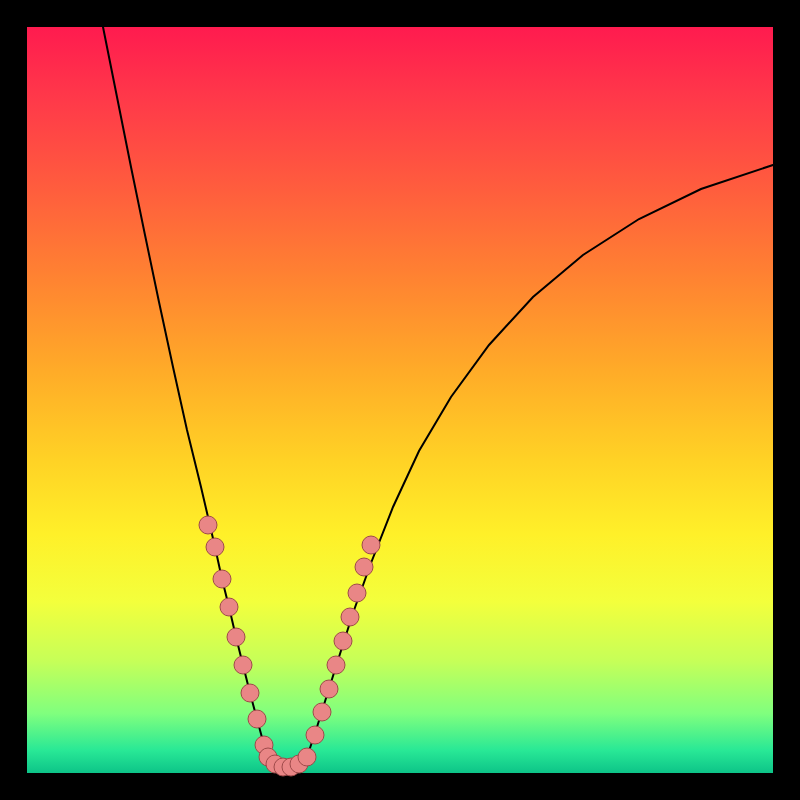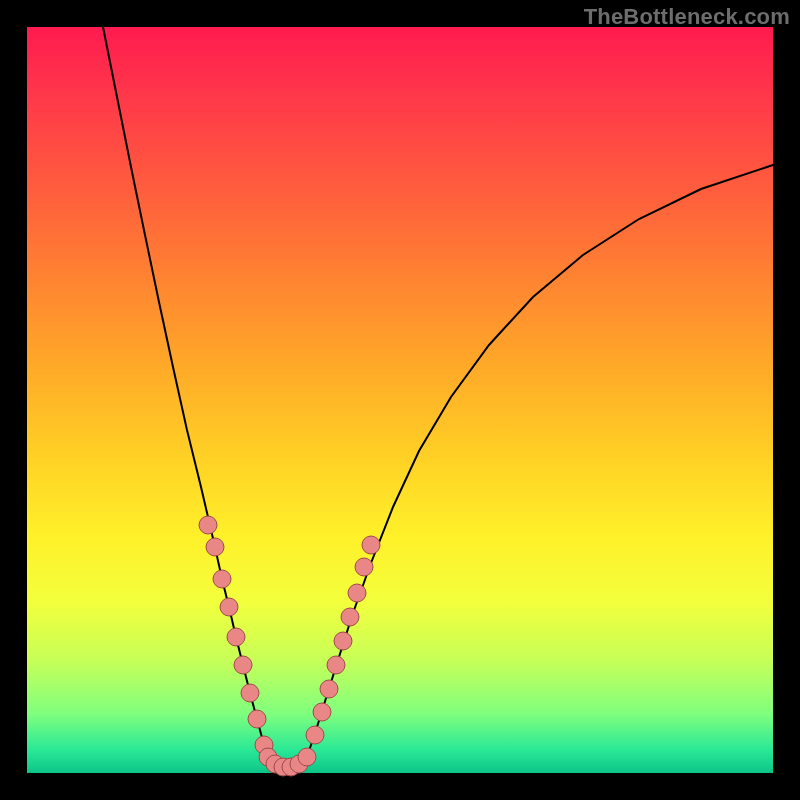--- a/index.html
+++ b/index.html
@@ -90,14 +90,13 @@
           <circle cx="302" cy="662" r="9" class="dot"></circle>
           <circle cx="309" cy="638" r="9" class="dot"></circle>
           <circle cx="316" cy="614" r="9" class="dot"></circle>
           <circle cx="323" cy="590" r="9" class="dot"></circle>
           <circle cx="330" cy="566" r="9" class="dot"></circle>
           <circle cx="337" cy="540" r="9" class="dot"></circle>
           <circle cx="344" cy="518" r="9" class="dot"></circle>
         </g>
     </svg>
   </div>
-  <div class="watermark">TheBottleneck.com</div>
 </div>
 
 </body></html>

